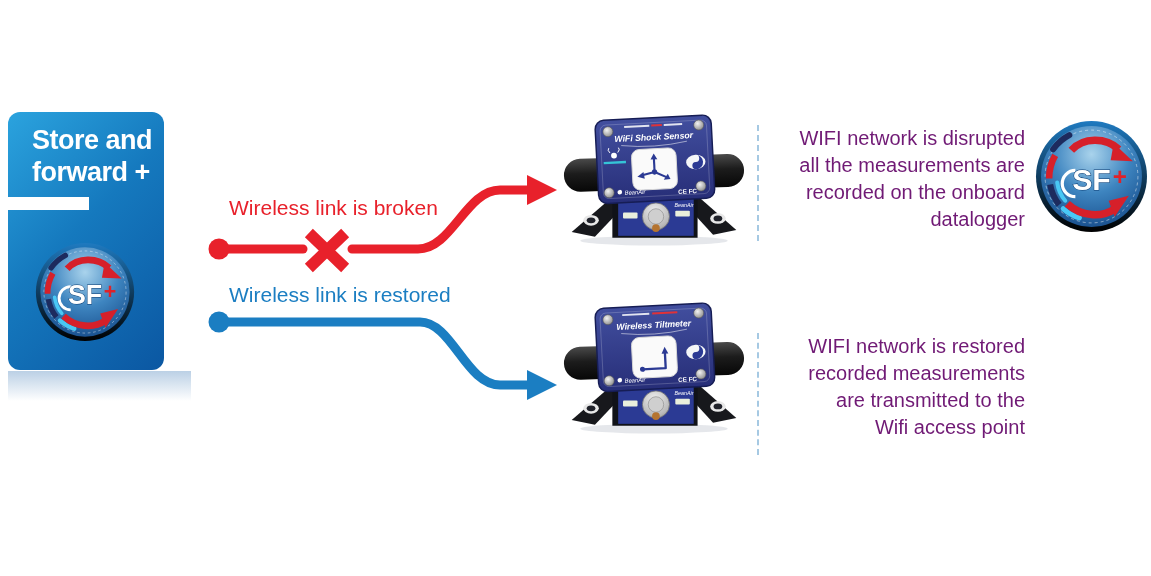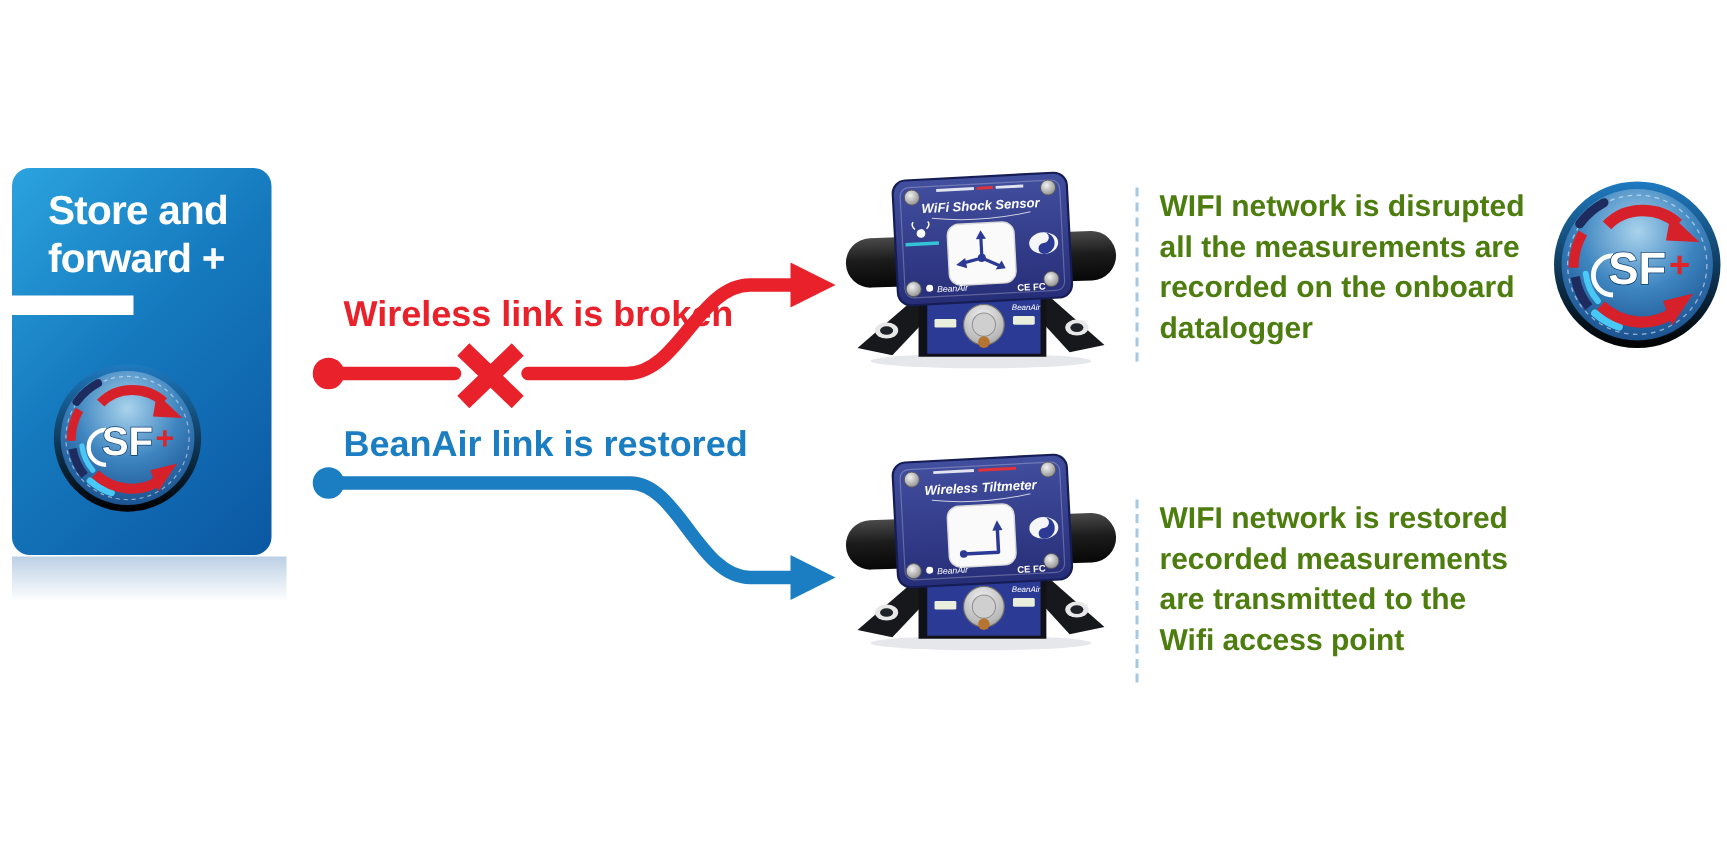--- a/index.html
+++ b/index.html
@@ -1,46 +1,46 @@
 <!DOCTYPE html>
 <html><head>
 <meta charset="utf-8">
 <style>
   html,body{margin:0;padding:0;background:#fff;}
   body{font-family:"Liberation Sans", sans-serif;}
   .stage{position:relative;width:1151px;height:576px;background:#fff;overflow:hidden;}
 
   
-  .sf-card{position:absolute;left:8px;top:112px;width:173px;height:258px;border-radius:12px;
+  .sf-card{position:absolute;left:8px;top:112px;width:156px;height:258px;border-radius:12px;
     background:linear-gradient(135deg,#2BA3DE 0%,#1579BE 45%,#0B57A2 100%);}
   .sf-card-title{position:absolute;left:24px;top:12px;color:#fff;font-size:27px;line-height:32px;
     font-weight:700;letter-spacing:-0.5px;white-space:pre-line;}
   .sf-card-bar{position:absolute;left:-5px;top:85px;width:86px;height:13px;background:#fff;}
   .sf-card-reflection{position:absolute;left:8px;top:371px;width:183px;height:30px;
     background:linear-gradient(to bottom,rgba(11,87,162,0.28),rgba(11,87,162,0));}
 
   .badge{position:absolute;}
   .badge-card{left:35px;top:242px;width:100px;height:100px;}
   .badge-right{left:1035px;top:120px;width:113px;height:113px;}
 
   
-  .flow-label{position:absolute;font-size:24px;font-weight:700;}
+  .flow-label{position:absolute;font-size:21px;font-weight:400;}
   .flow-label.broken{left:229px;top:196px;color:#E8212B;}
   .flow-label.restored{left:229px;top:283px;color:#1B7EC2;}
 
   .flow-svg{position:absolute;left:0;top:0;width:1151px;height:576px;pointer-events:none;}
 
   
   .device{position:absolute;width:184px;height:auto;}
   .device.shock{left:562px;top:108px;}
   .device.tilt{left:562px;top:296px;}
 
   
   .note{position:absolute;width:252px;border-left:2px dashed #A6C9E3;padding-left:14px;
-    font-size:20px;line-height:27px;font-weight:700;white-space:pre-line;color:#4d7c0f;}
+    font-size:20px;line-height:27px;font-weight:400;white-space:pre-line;color:#701a75;text-align:right;}
   .note-top{left:757px;top:125px;min-height:116px;}
   .note-bottom{left:757px;top:333px;min-height:122px;}
 </style>
 </head>
 <body>
 
 <svg width="0" height="0" style="position:absolute" aria-hidden="true">
   <defs>
     <linearGradient id="antGrad" x1="0" y1="0" x2="0" y2="1">
       <stop offset="0" stop-color="#4a4a4a"></stop>
@@ -115,21 +115,21 @@
     <polygon points="557,190 527,175 527,205" fill="#E8212B"></polygon>
 
     <g stroke="#1B7EC2" stroke-width="9" fill="none" stroke-linecap="round">
       <path d="M219,322 H420 C452,322 466,385 500,385 H530"></path>
     </g>
     <circle cx="219" cy="322" r="10.5" fill="#1B7EC2"></circle>
     <polygon points="557,385 527,370 527,400" fill="#1B7EC2"></polygon>
   </svg>
 
   <div class="flow-label broken">Wireless link is broken</div>
-  <div class="flow-label restored">BeanAir link is restored</div>
+  <div class="flow-label restored">Wireless link is restored</div>
 
   <svg class="device shock" viewBox="0 0 190 142">
     <ellipse cx="95" cy="137" rx="76" ry="5" fill="rgba(40,60,90,0.12)"></ellipse>
     <rect x="2" y="52" width="62" height="34" rx="17" fill="url(#antGrad)" transform="rotate(-2 33 69)"></rect>
     <rect x="126" y="48" width="62" height="34" rx="17" fill="url(#antGrad)" transform="rotate(-2 157 65)"></rect>
     <path d="M10,128 L54,90 L68,97 L34,133 Z" fill="#17181c"></path>
     <path d="M180,126 L138,89 L124,96 L156,131 Z" fill="#17181c"></path>
     <ellipse cx="30" cy="116" rx="8" ry="5.5" fill="#e8e8e8"></ellipse>
       <ellipse cx="30" cy="116" rx="4.5" ry="3" fill="#20222a"></ellipse>
     <ellipse cx="161" cy="114" rx="8" ry="5.5" fill="#e8e8e8"></ellipse>

